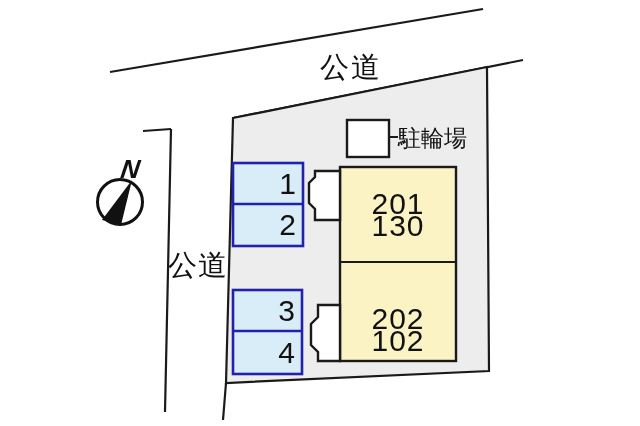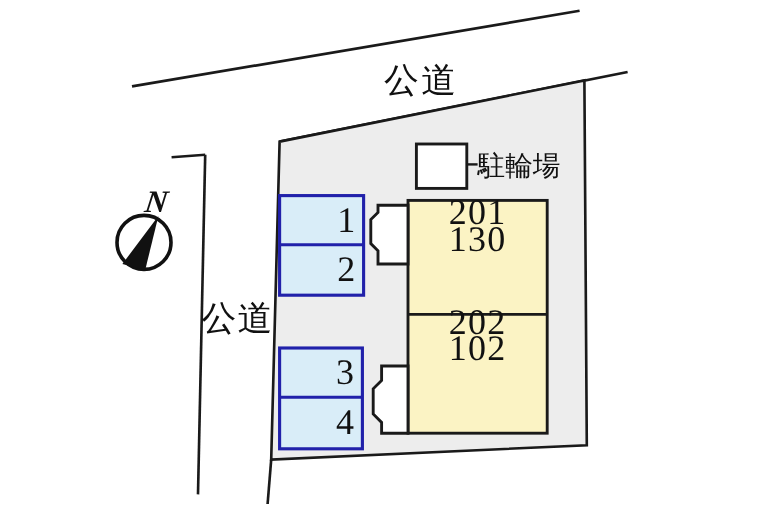--- a/index.html
+++ b/index.html
@@ -3,21 +3,21 @@
 <meta charset="utf-8">
 <style>
   * { margin: 0; padding: 0; box-sizing: border-box; }
   html, body { background: #ffffff; }
   .canvas {
     position: relative;
     width: 544px;
     height: 426px;
     background: #ffffff;
     overflow: hidden;
-    font-family: Liberation Serif, serif;
+    font-family: Liberation Sans, sans-serif;
     color: #111111;
   }
   .plan-svg { position: absolute; left: 0; top: 0; }
   .lbl {
     position: absolute;
     color: #111111;
     white-space: nowrap;
     font-weight: 500;
   }
   .road-label-top   { left: 320px; top: 48px;  font-size: 29px; letter-spacing: 2px; }
@@ -38,28 +38,28 @@
   }
   .space-1 { left: 233px; top: 163px; width: 70px; height: 41px; line-height: 41px; }
   .space-2 { left: 233px; top: 204px; width: 70px; height: 42px; line-height: 42px; }
   .space-3 { left: 233px; top: 290px; width: 69px; height: 41px; line-height: 41px; }
   .space-4 { left: 233px; top: 331px; width: 69px; height: 43px; line-height: 43px; }
   .unit-label {
     position: absolute;
     display: flex;
     flex-direction: column;
     align-items: center;
-    justify-content: flex-start;
+    justify-content: center;
     font-size: 30px;
     line-height: 22px;
     letter-spacing: 1px;
     color: #111111;
   }
   .unit-1 { left: 340px; top: 167px; width: 116px; height: 95px; }
-  .unit-2 { left: 340px; top: 258px; width: 116px; height: 99px; }
+  .unit-2 { left: 340px; top: 280px; width: 116px; height: 99px; }
 </style>
 </head>
 <body>
 
 <div class="canvas">
 
   <svg class="plan-svg" width="640" height="426" viewBox="0 0 640 426">
 
     <line x1="110" y1="72" x2="483" y2="9" stroke="#1a1a1a" stroke-width="2.2"></line>
     <line x1="233" y1="118" x2="523" y2="60" stroke="#1a1a1a" stroke-width="2.2"></line>

